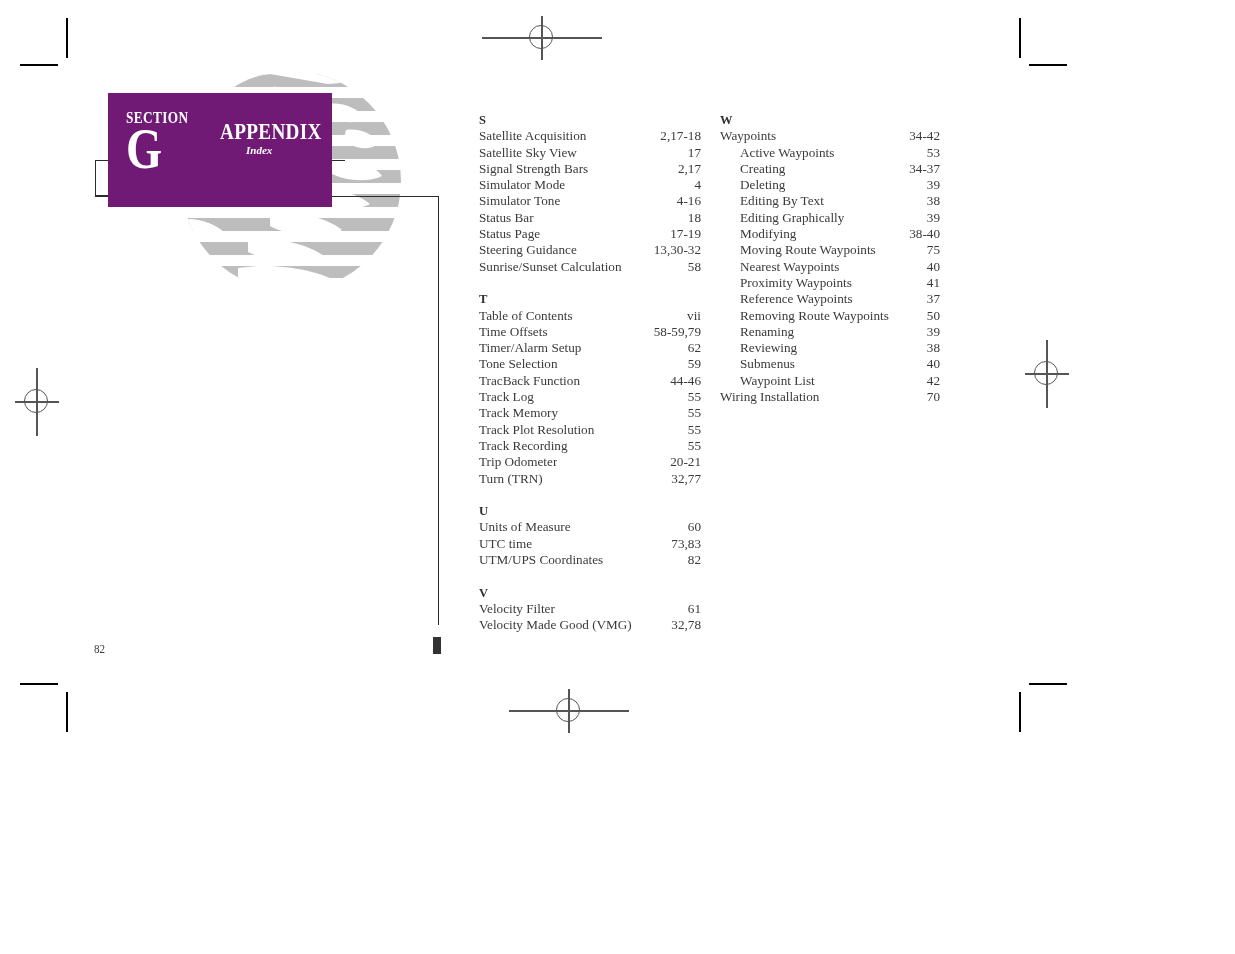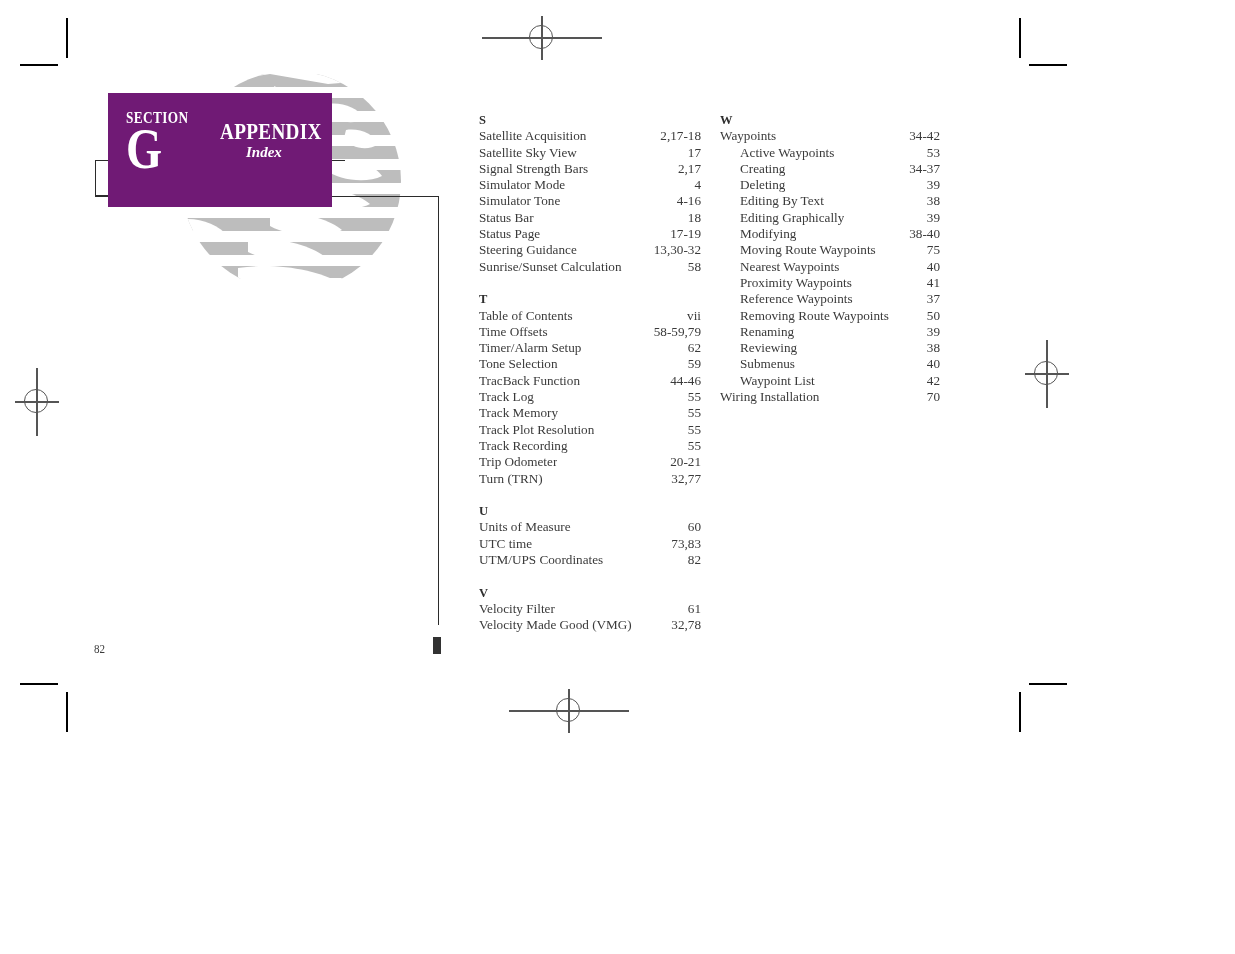--- a/index.html
+++ b/index.html
@@ -115,21 +115,21 @@
     line-height: 1;
     color: #ffffff;
   }
   .appendix-sub {
     position: absolute;
     left: 138px;
     top: 52px;
     font-family: "Liberation Serif", serif;
     font-style: italic;
     font-weight: bold;
-    font-size: 15px;
+    font-size: 11px;
     line-height: 1;
     color: #ffffff;
   }
 
   
   .rule {
     position: absolute;
     background: #2b2b2b;
   }
   .rule-h { height: 1px; }

